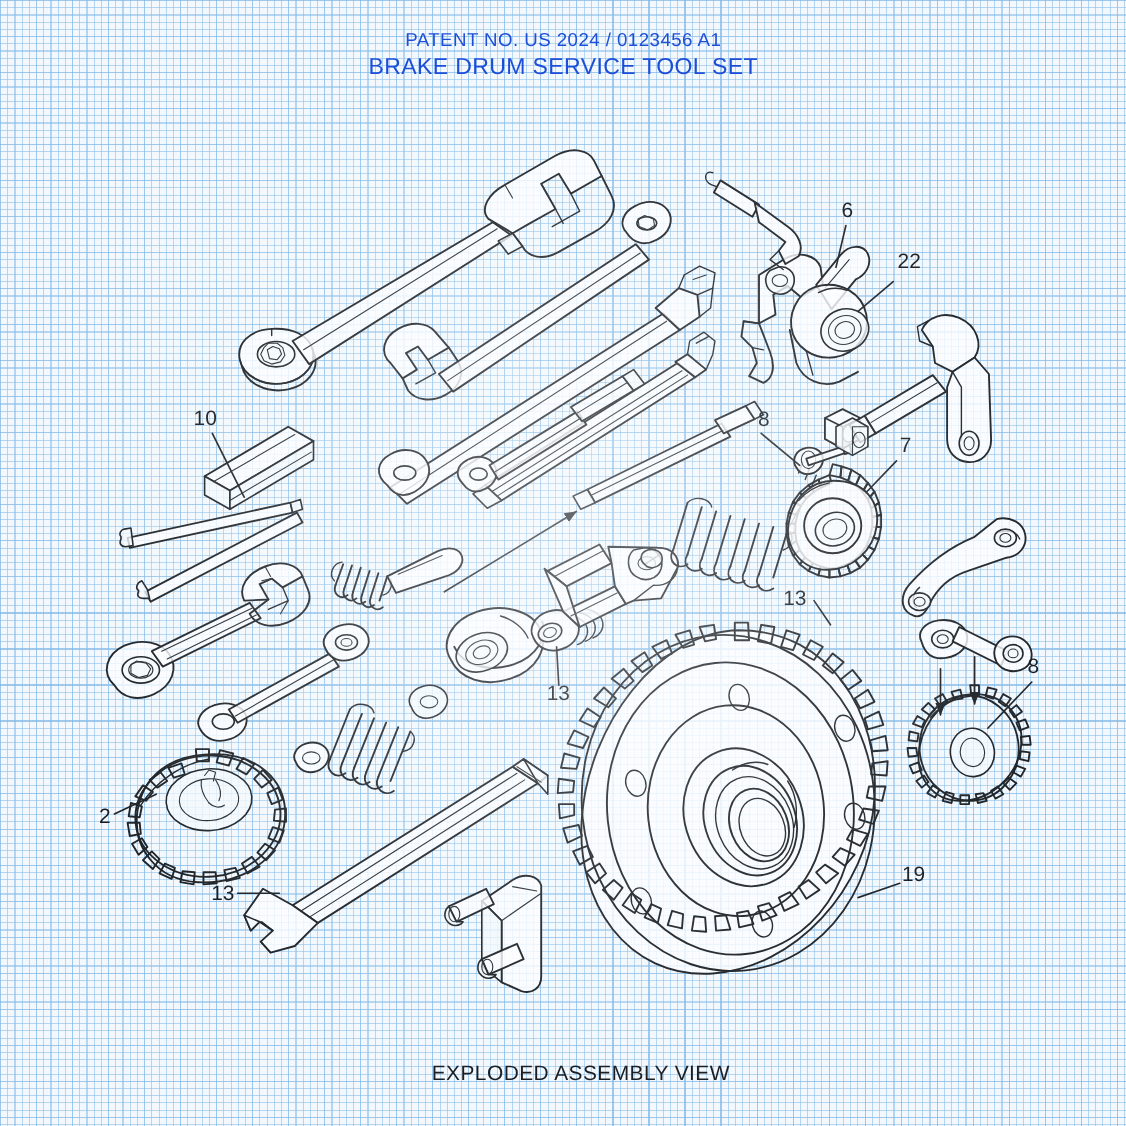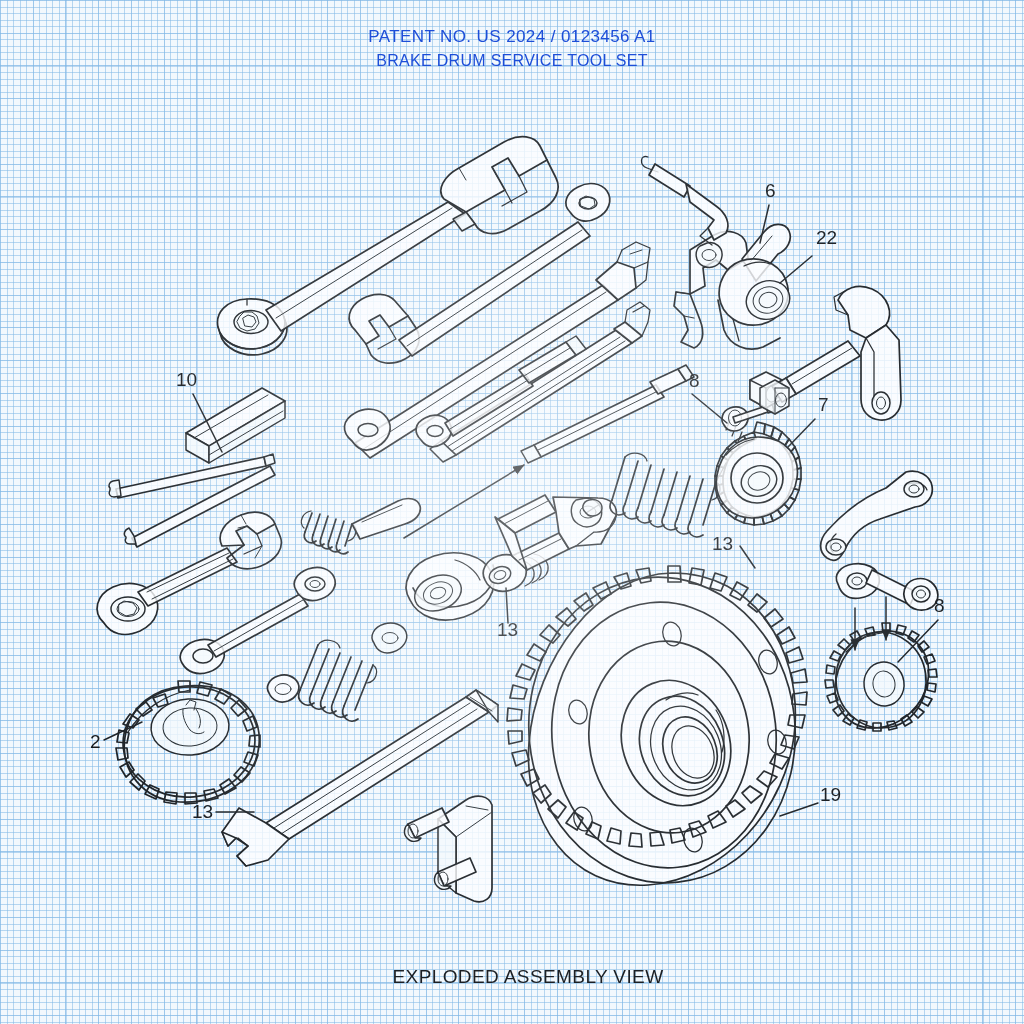--- a/index.html
+++ b/index.html
@@ -20,21 +20,21 @@
   }
   #vignette{
     position:absolute;inset:0;pointer-events:none;
     background:radial-gradient(ellipse at 50% 48%, rgba(255,255,255,.34) 0%, rgba(255,255,255,.10) 42%, rgba(255,255,255,0) 70%);
   }
   .titleblock{
     position:absolute;left:0;right:0;top:26px;text-align:center;
     color:#1d4ed8;
   }
   .t-patent{font-size:17px;letter-spacing:.4px;line-height:22px;}
-  .t-name{font-size:16px;letter-spacing:.3px;line-height:26px;}
+  .t-name{font-size:21px;letter-spacing:.3px;line-height:26px;}
   .caption{
     position:absolute;left:0;right:0;bottom:36px;text-align:center;
     font-size:19px;letter-spacing:.4px;color:#1b1f24;padding-left:32px;
   }
   svg#art{position:absolute;left:0;top:0;width:1024px;height:1024px;}
   .ln{fill:none;stroke:#1b2025;stroke-width:1.7;stroke-linecap:round;stroke-linejoin:round;}
   .ln2{fill:none;stroke:#1b2025;stroke-width:1.25;stroke-linecap:round;stroke-linejoin:round;}
   .lnt{fill:none;stroke:#222a30;stroke-width:1.0;stroke-linecap:round;stroke-linejoin:round;}
   .face{fill:#fbfdff;fill-opacity:.80;stroke:#1b2025;stroke-width:1.7;stroke-linejoin:round;stroke-linecap:round;}
   .face2{fill:#f4f9fd;fill-opacity:.78;stroke:#1b2025;stroke-width:1.45;stroke-linejoin:round;stroke-linecap:round;}

